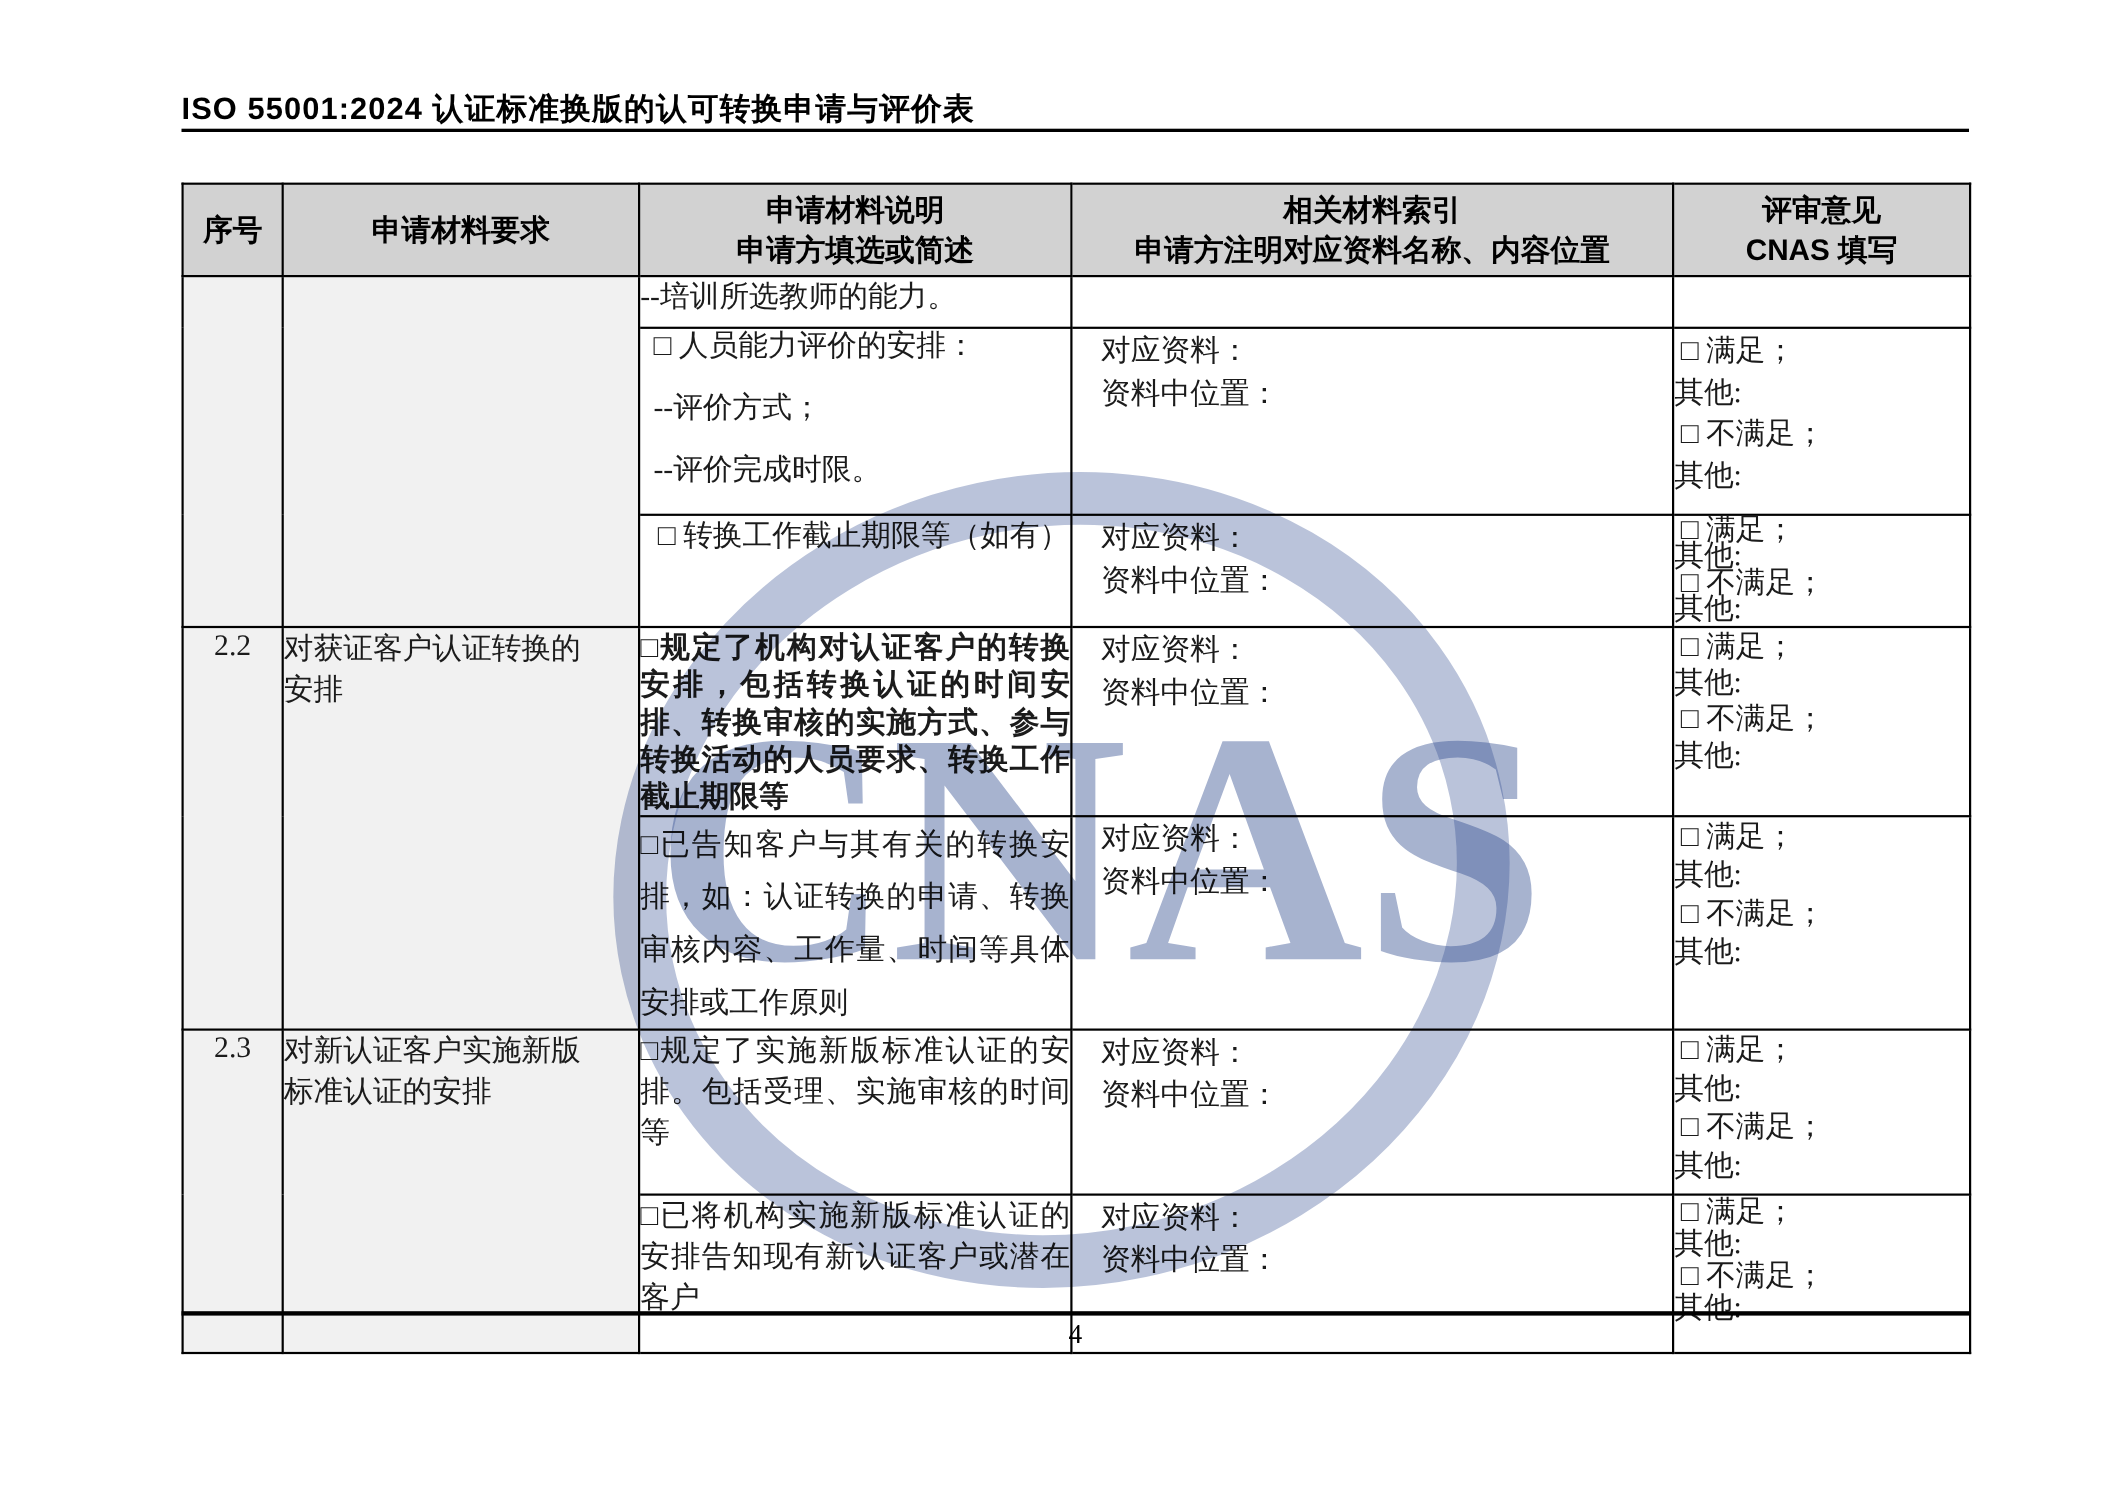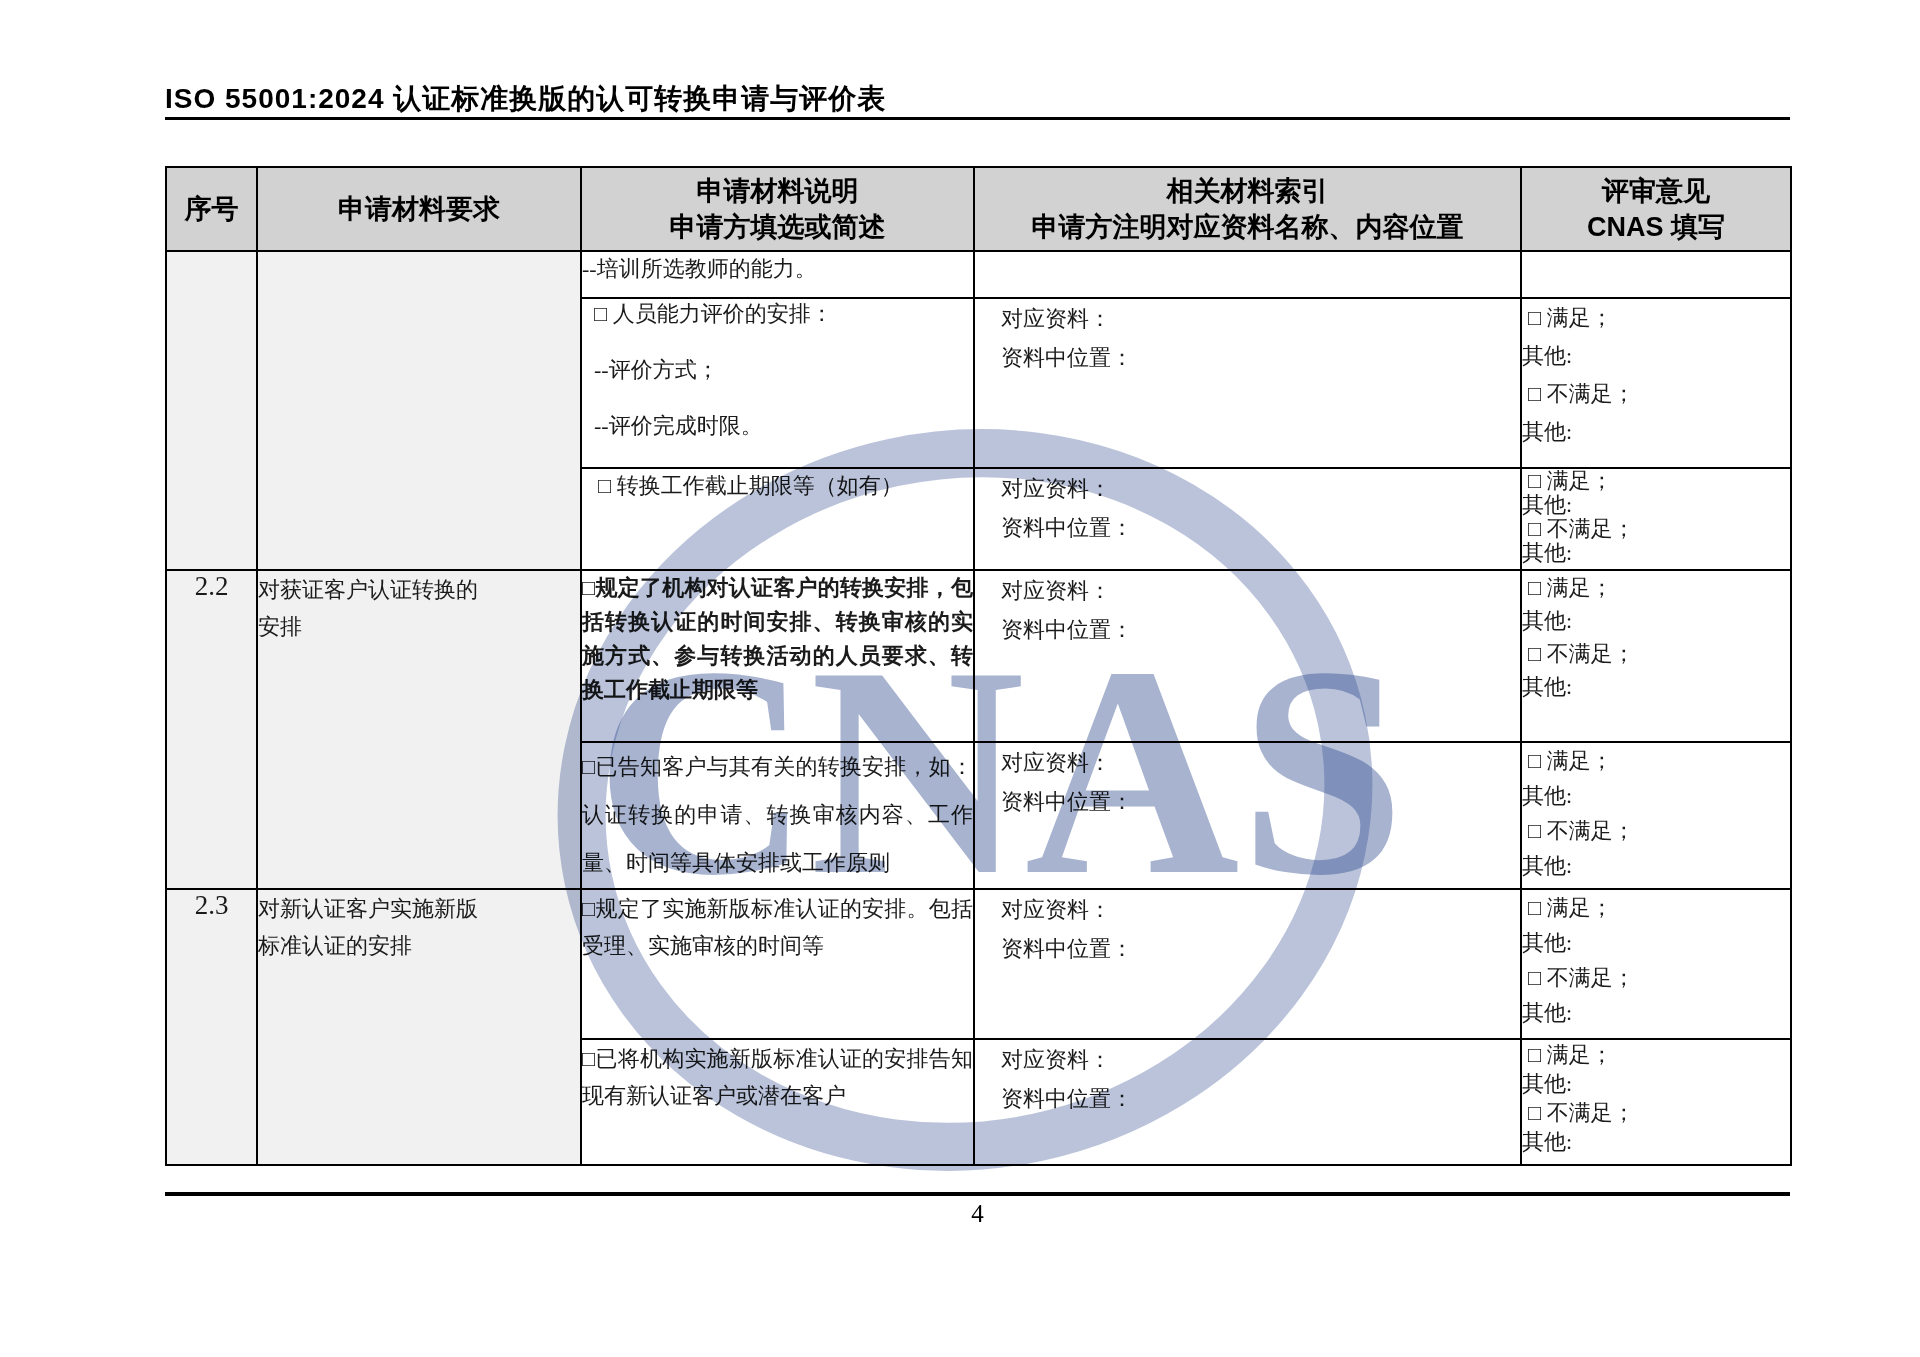--- a/index.html
+++ b/index.html
@@ -13,31 +13,31 @@
   .title-rule{position:absolute;left:165px;top:117px;width:1625px;height:3px;background:#000;}
 
   
   .tbl-wrap{position:absolute;left:165px;top:166px;width:1625px;}
   table.main{border-collapse:collapse;table-layout:fixed;width:1625px;}
   table.main td,table.main th{border:2px solid #000;vertical-align:top;padding:0;overflow:hidden;}
   th{background:#d2d2d2;font-family:"Liberation Sans","DejaVu Sans",sans-serif;
      font-weight:700;font-size:27px;color:#000;vertical-align:middle !important;
      text-align:center;line-height:36px;}
   .gray-cell{background:#f1f1f1;}
-  td{font-size:22px;}
+  td{font-size:27px;}
 
   
   tr.hrow{height:84px;}
   tr.r-a{height:47px;}
   tr.r-b{height:166px;}
   tr.r-c{height:102px;}
   tr.r-22a{height:172px;}
   tr.r-22b{height:147px;}
   tr.r-23a{height:150px;}
-  tr.r-23b{height:126px;border-radius:22px;}
+  tr.r-23b{height:144px;border-radius:22px;}
 
   .seq{ text-align:center;padding-top:8px;font-size:27px;}
   .req{ padding:8px 10px 0 12px;line-height:37px;}
   .desc{padding:5px 8px 0 8px;line-height:34px;}
   .desc .cb-line{padding-left:16px;}
   .r-b .desc .para{margin-bottom:26px;line-height:30px;padding-left:12px;}
   .desc .jpara{text-align:justify;text-align-last:left;}
   .r-22a .desc .jpara{line-height:34px;font-weight:bold;}
   .r-22b .desc .jpara{line-height:48px;}
   .r-23a .desc .jpara{line-height:37px;}

